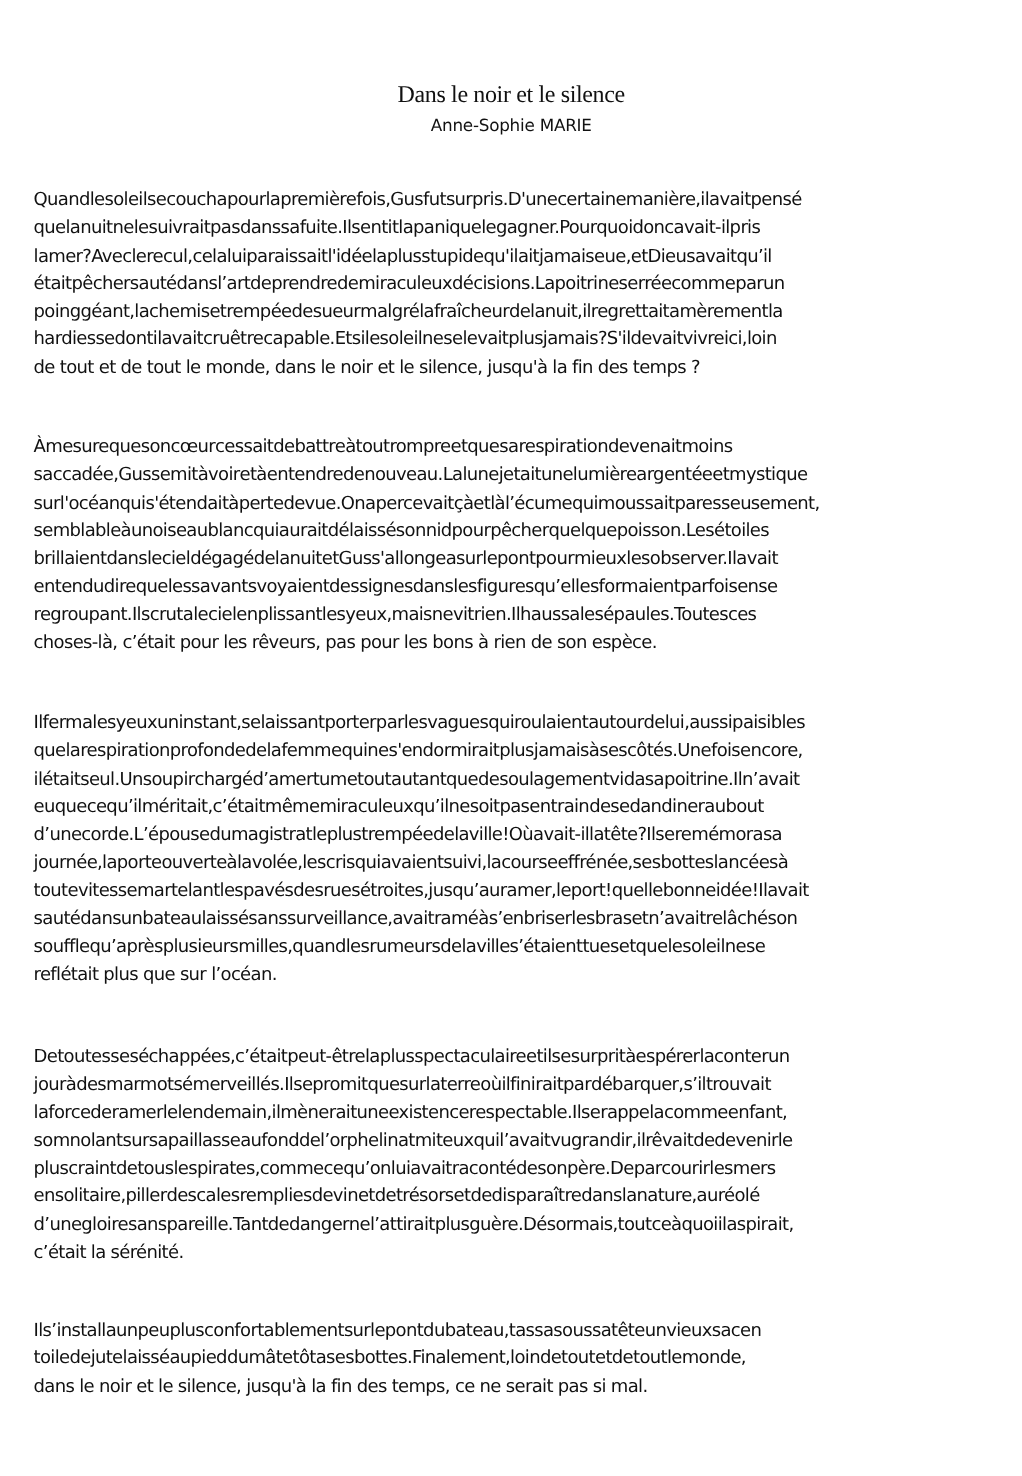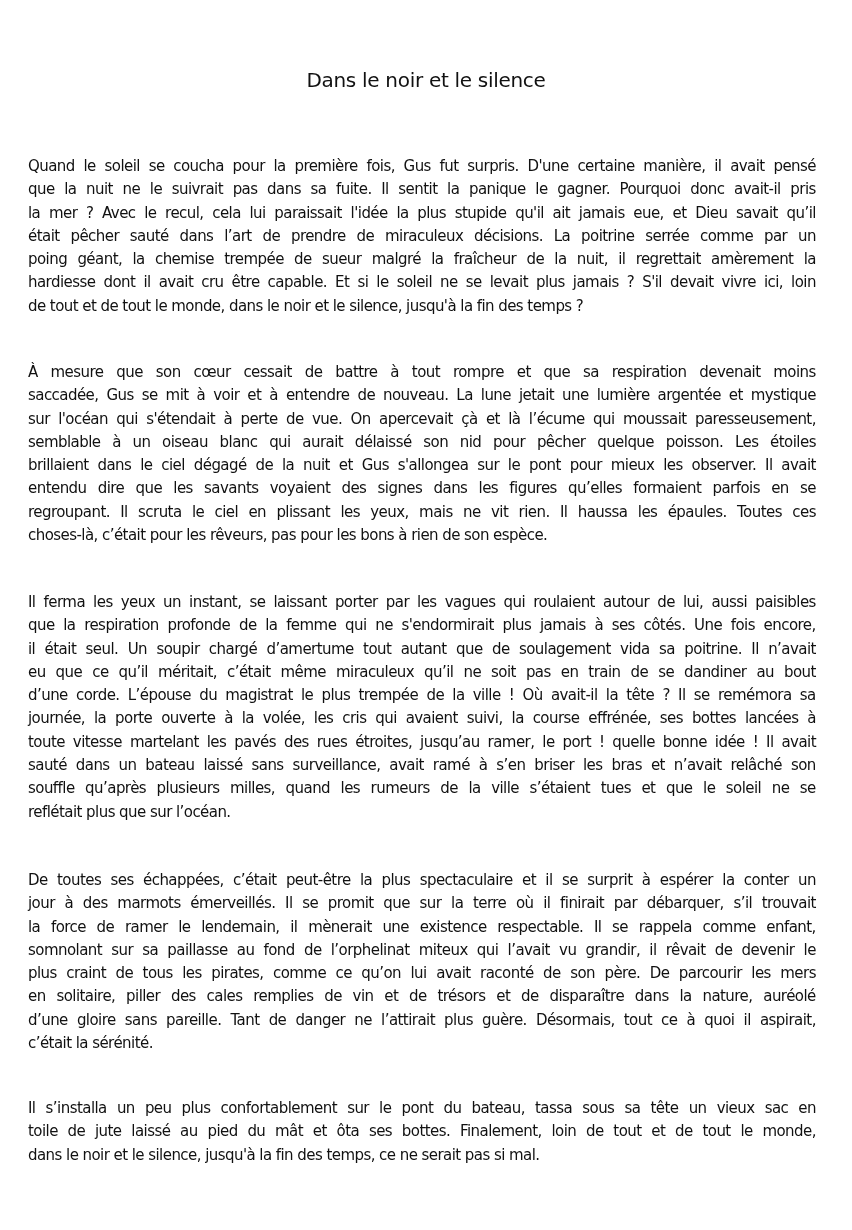--- a/index.html
+++ b/index.html
@@ -4,40 +4,41 @@
 <style>
   html, body { margin: 0; padding: 0; background: #ffffff; }
   body {
     width: 852px; height: 1230px; overflow: hidden;
     font-family: "DejaVu Sans", sans-serif;
     color: #111111;
   }
   .page { position: relative; width: 852px; height: 1230px; }
   .title {
     position: absolute; top: 68px; left: 0; width: 852px;
-    text-align: center; font-size: 20px; letter-spacing: -0.3px;
+    text-align: center; font-size: 20px; letter-spacing: -0.3px; font-family: Liberation Serif, serif;
   }
   .author {
     position: absolute; top: 97px; left: 0; width: 852px;
     text-align: center; font-size: 14px; letter-spacing: -0.2px;
   }
   .para {
     position: absolute; left: 28px; width: 788px;
     font-size: 15px; line-height: 23.3px; letter-spacing: -0.55px;
   }
   
-  .jline { display: flex; justify-content: space-between; height: 23.3px; white-space: nowrap; }
+  .jline { display: flex; height: 23.3px; white-space: nowrap; }
   .jline.last { justify-content: flex-start; gap: 4.2px; }
   .w { display: inline-block; }
 </style>
 </head>
 <body>
 
 <div class="page">
   <div class="title">Dans le noir et le silence</div>
+  <div class="author">Anne-Sophie MARIE</div>
 
   <div class="para" style="top:155px">
       <div class="jline">
         <span class="w">Quand</span>
         <span class="w">le</span>
         <span class="w">soleil</span>
         <span class="w">se</span>
         <span class="w">coucha</span>
         <span class="w">pour</span>
         <span class="w">la</span>

